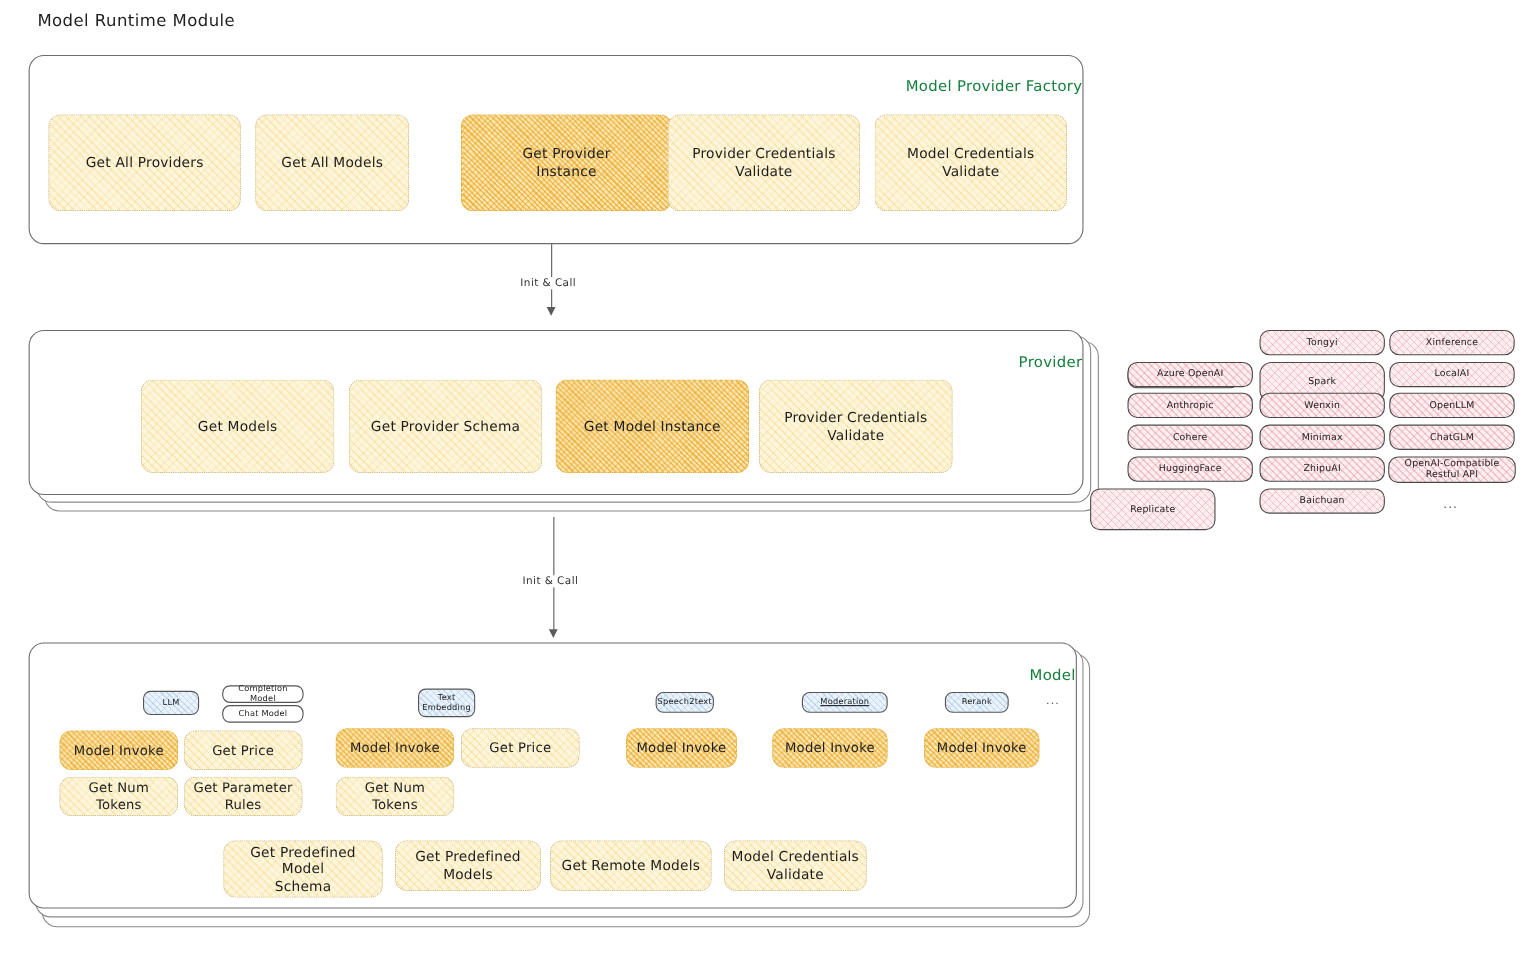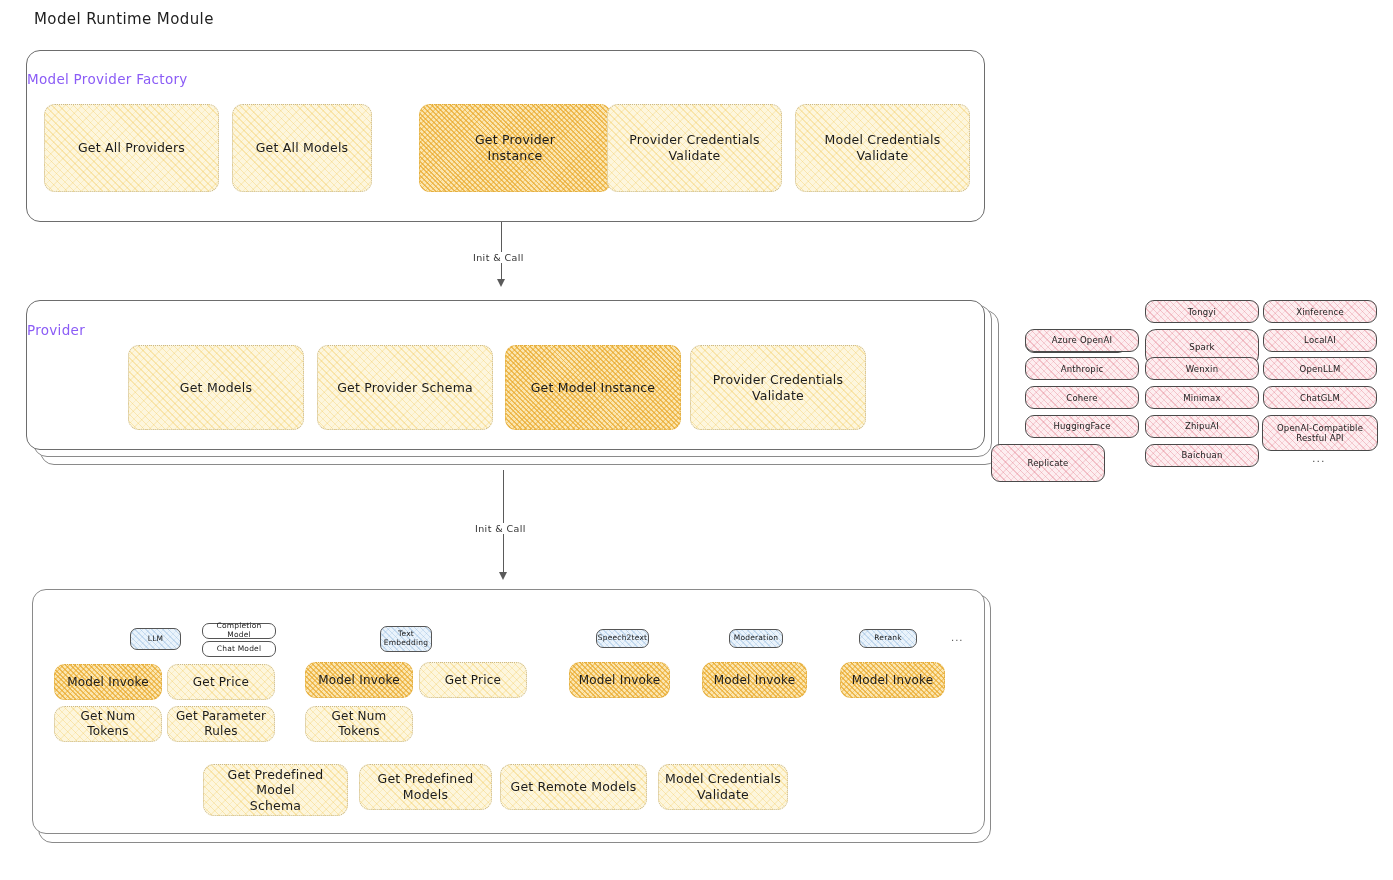--- a/index.html
+++ b/index.html
@@ -18,22 +18,22 @@
     font-family:"DejaVu Sans","Liberation Sans",sans-serif;
   }
 
   
   .panel{
     position:absolute;background:#fff;
     border:1.3px solid #6d6d6d;border-radius:14px;
     box-sizing:border-box;
   }
   .panel-title{
-    position:absolute;left:0;right:0;text-align:left;
-    font-size:13.5px;color:#8b5cf6;letter-spacing:.3px;
+    position:absolute;left:0;right:0;text-align:right;
+    font-size:13.5px;color:#15803d;letter-spacing:.3px;
   }
   
   .stack-layer{
     position:absolute;background:#fff;
     border:1.2px solid #8a8a8a;border-radius:14px;
     box-sizing:border-box;z-index:0;
   }
 
   
   .chip{
@@ -143,45 +143,48 @@
       <div class="pill" style="left: 1145px; top: 300px; width: 114px; height: 23px;">Tongyi</div>
       <div class="pill" style="left: 1145px; top: 328.7px; width: 114px; height: 37px; border-radius: 11px;">Spark</div>
       <div class="pill" style="left: 1145px; top: 357.4px; width: 114px; height: 23px;">Wenxin</div>
       <div class="pill" style="left: 1145px; top: 386.1px; width: 114px; height: 23px;">Minimax</div>
       <div class="pill" style="left: 1145px; top: 414.8px; width: 114px; height: 23px;">ZhipuAI</div>
       <div class="pill" style="left: 1145px; top: 443.5px; width: 114px; height: 23px;">Baichuan</div>
       <div class="pill" style="left: 1263px; top: 300px; width: 114px; height: 23px;">Xinference</div>
       <div class="pill" style="left: 1263px; top: 328.7px; width: 114px; height: 23px;">LocalAI</div>
       <div class="pill" style="left: 1263px; top: 357.4px; width: 114px; height: 23px;">OpenLLM</div>
       <div class="pill" style="left: 1263px; top: 386.1px; width: 114px; height: 23px;">ChatGLM</div>
-      <div class="pill" style="left: 1262px; top: 414.8px; width: 116px; height: 36px;">OpenAI-Compatible Restful API</div>
+      <div class="pill" style="left: 1262px; top: 414.8px; width: 116px; height: 24px;">OpenAI-Compatible Restful API</div>
       <div class="ellipsis-txt" style="left: 1312px; top: 452px;">...</div>
     </div>
 
   <div class="arrow-line" style="left:503px;top:470px;height:105px;"></div>
   <div class="arrow-head" style="left:499px;top:572px;"></div>
   <div class="arrow-label" style="left:470px;top:523px;">Init &amp; Call</div>
 
   <div class="stack-layer" style="left:38px;top:594px;width:953px;height:249px;"></div>
   <div class="stack-layer" style="left:32px;top:589px;width:953px;height:245px;"></div>
+  <div class="panel" style="left:26px;top:584px;width:953px;height:242px;z-index:1;">
+    <div class="panel-title" style="top:21px;">Model</div>
+  </div>
   <div id="model-body" style="position:absolute;z-index:2;">
       <div class="badge" style="left: 130px; top: 628px; width: 51px; height: 22px;">LLM</div>
       <div class="badge plain" style="left: 185px; top: 623px; width: 74px; height: 16px;">Completion Model</div>
       <div class="badge plain" style="left: 185px; top: 641px; width: 74px; height: 16px;">Chat Model</div>
       <div class="chip hl" style="left: 54px; top: 664px; width: 108px; height: 36px; font-size: 12px;">Model Invoke</div>
       <div class="chip" style="left: 167px; top: 664px; width: 108px; height: 36px; font-size: 12px;">Get Price</div>
       <div class="chip" style="left: 54px; top: 706px; width: 108px; height: 36px; font-size: 12px;">Get Num Tokens</div>
       <div class="chip" style="left: 167px; top: 706px; width: 108px; height: 36px; font-size: 12px;">Get Parameter<br>Rules</div>
       <div class="badge" style="left: 380px; top: 626px; width: 52px; height: 26px;">Text<br>Embedding</div>
       <div class="chip hl" style="left: 305px; top: 662px; width: 108px; height: 36px; font-size: 12px;">Model Invoke</div>
       <div class="chip" style="left: 419px; top: 662px; width: 108px; height: 36px; font-size: 12px;">Get Price</div>
       <div class="chip" style="left: 305px; top: 706px; width: 108px; height: 36px; font-size: 12px;">Get Num Tokens</div>
       <div class="badge" style="left: 596px; top: 629px; width: 53px; height: 19px;">Speech2text</div>
       <div class="chip hl" style="left: 569px; top: 662px; width: 101px; height: 36px; font-size: 12px;">Model Invoke</div>
-      <div class="badge" style="left: 729px; top: 629px; width: 54px; height: 19px;">Moderation</div>
+      <div class="badge" style="left: 729px; top: 629px; width: 78px; height: 19px; text-decoration: underline;">Moderation</div>
       <div class="chip hl" style="left: 702px; top: 662px; width: 105px; height: 36px; font-size: 12px;">Model Invoke</div>
       <div class="badge" style="left: 859px; top: 629px; width: 58px; height: 19px;">Rerank</div>
       <div class="chip hl" style="left: 840px; top: 662px; width: 105px; height: 36px; font-size: 12px;">Model Invoke</div>
       <div class="ellipsis-txt" style="left: 951px; top: 632px; font-size: 10px;">...</div>
       <div class="chip" style="left: 203px; top: 764px; width: 145px; height: 52px; font-size: 12.5px;">Get Predefined Model<br>Schema</div>
       <div class="chip" style="left: 359px; top: 764px; width: 133px; height: 46px; font-size: 12.5px;">Get Predefined<br>Models</div>
       <div class="chip" style="left: 500px; top: 764px; width: 147px; height: 46px; font-size: 12.5px;">Get Remote Models</div>
       <div class="chip" style="left: 658px; top: 764px; width: 130px; height: 46px; font-size: 12.5px;">Model Credentials<br>Validate</div>
     </div>
 

